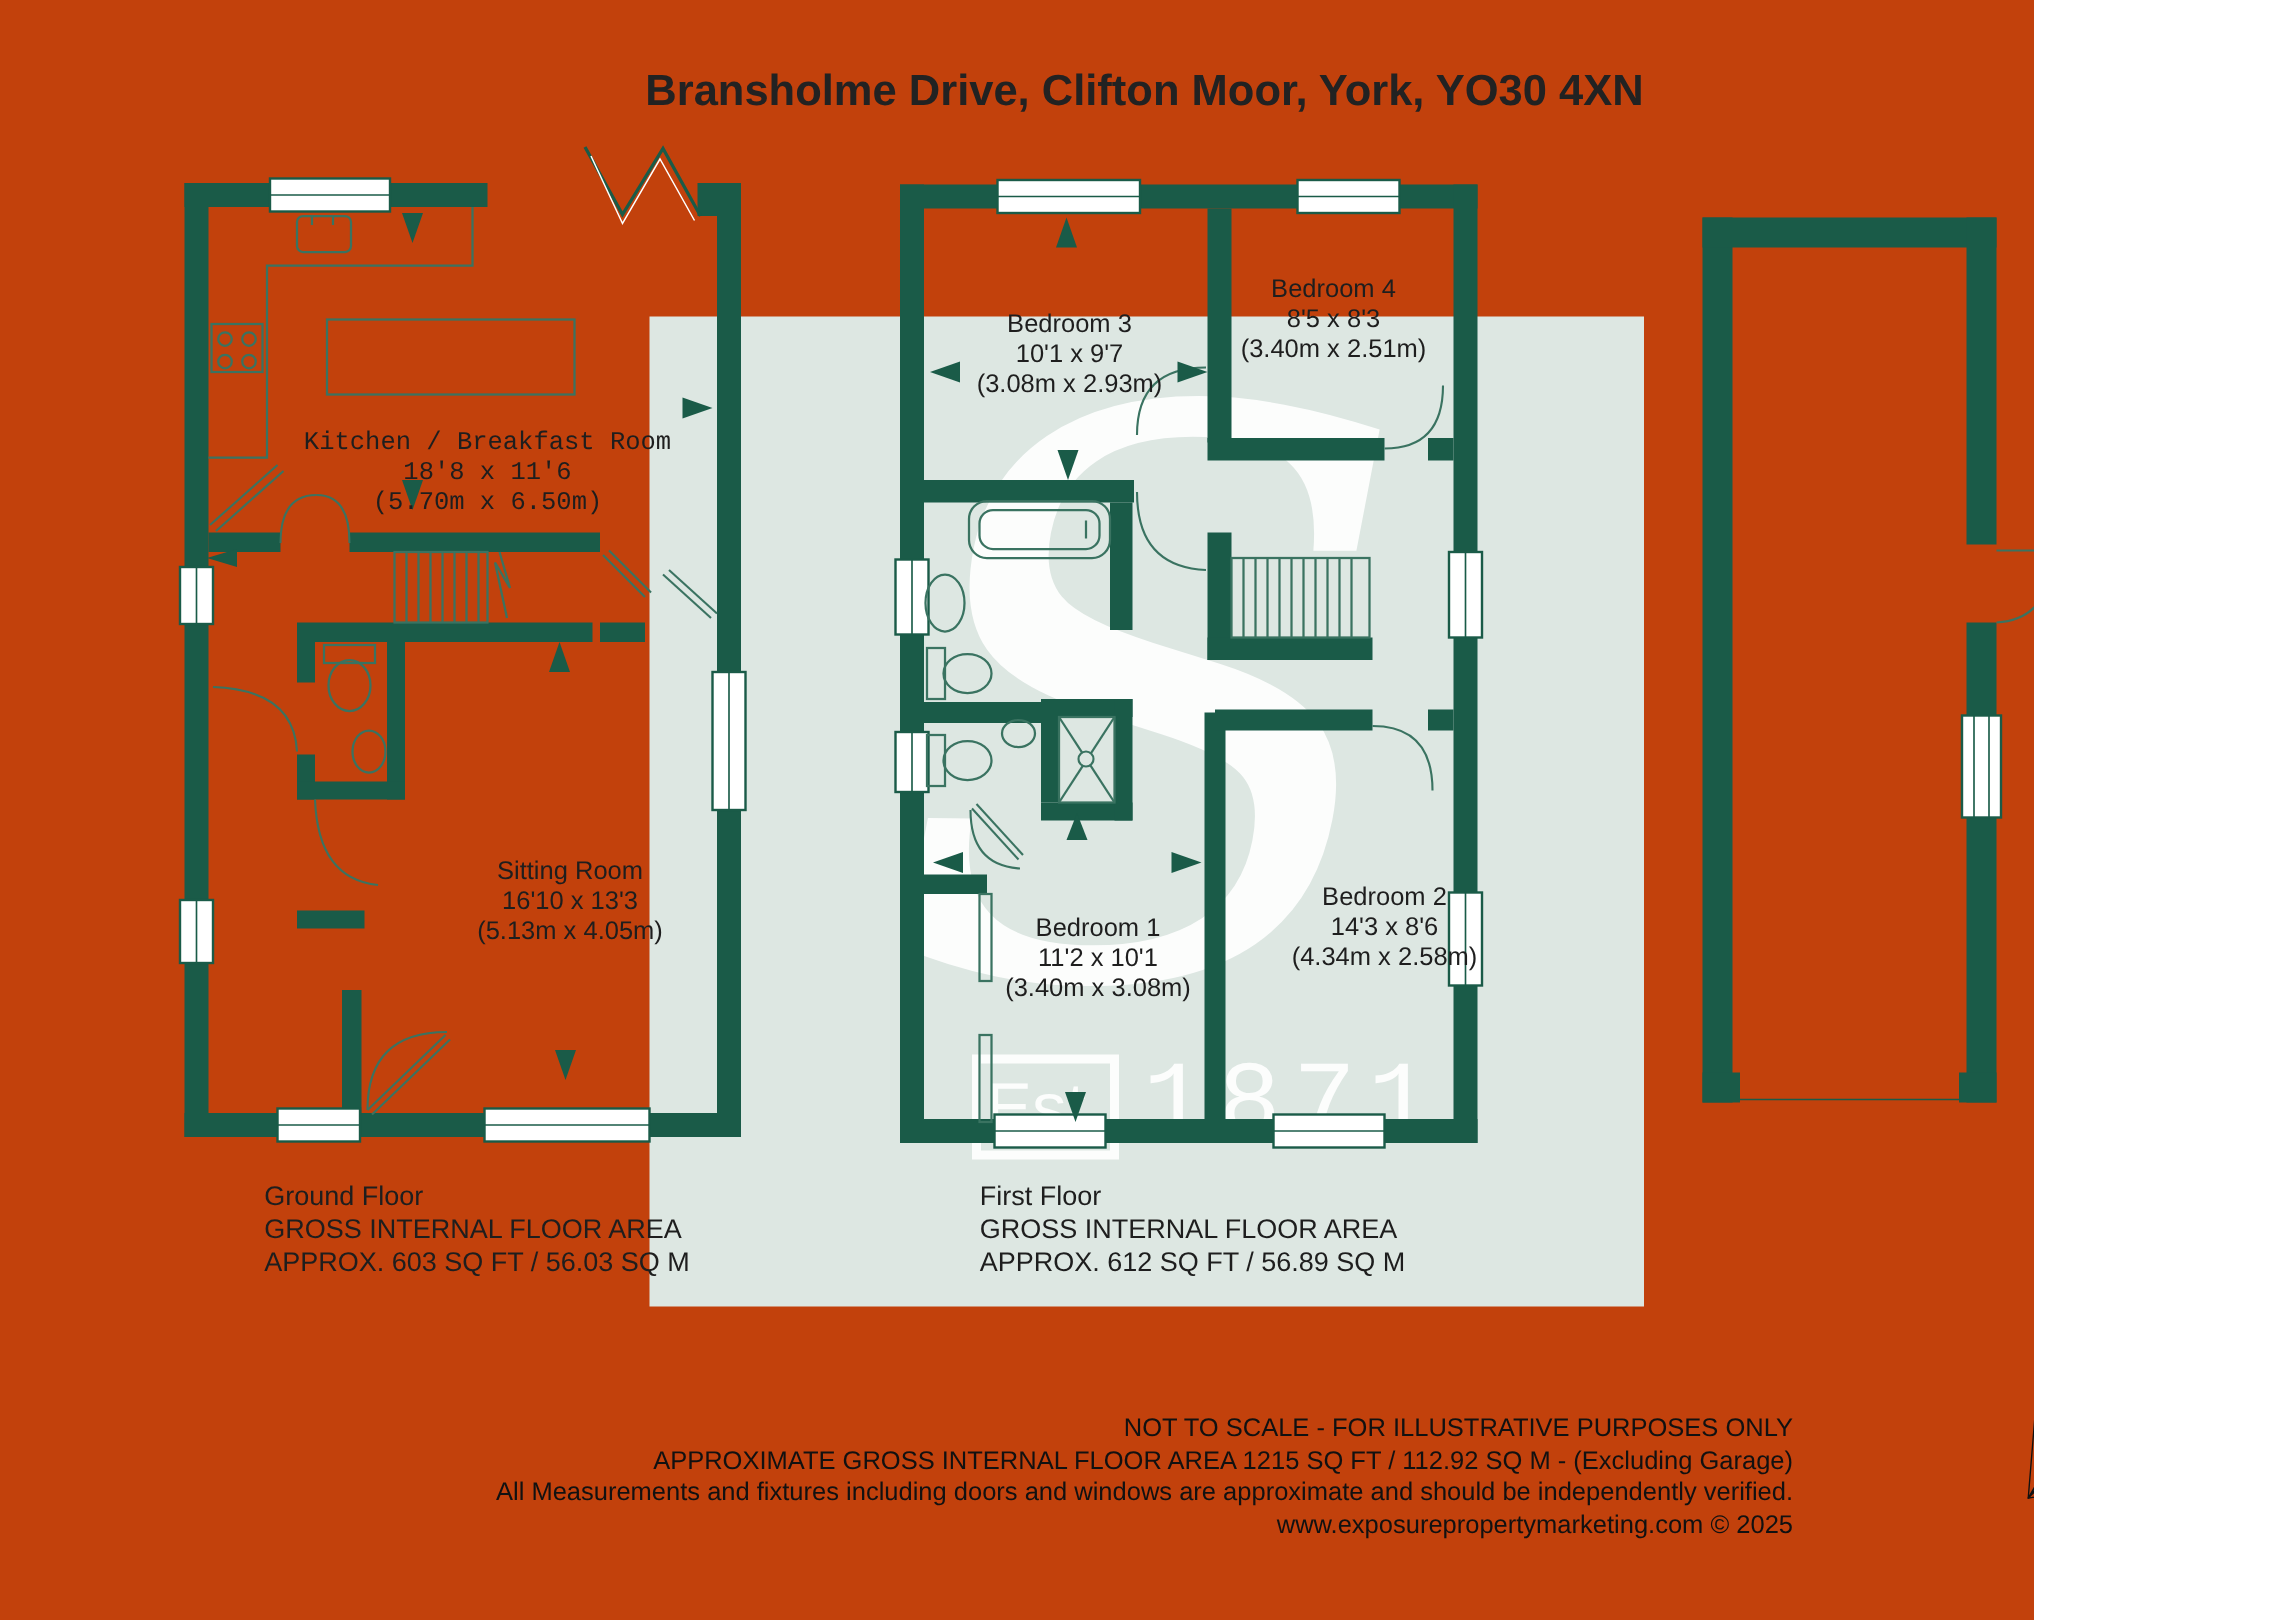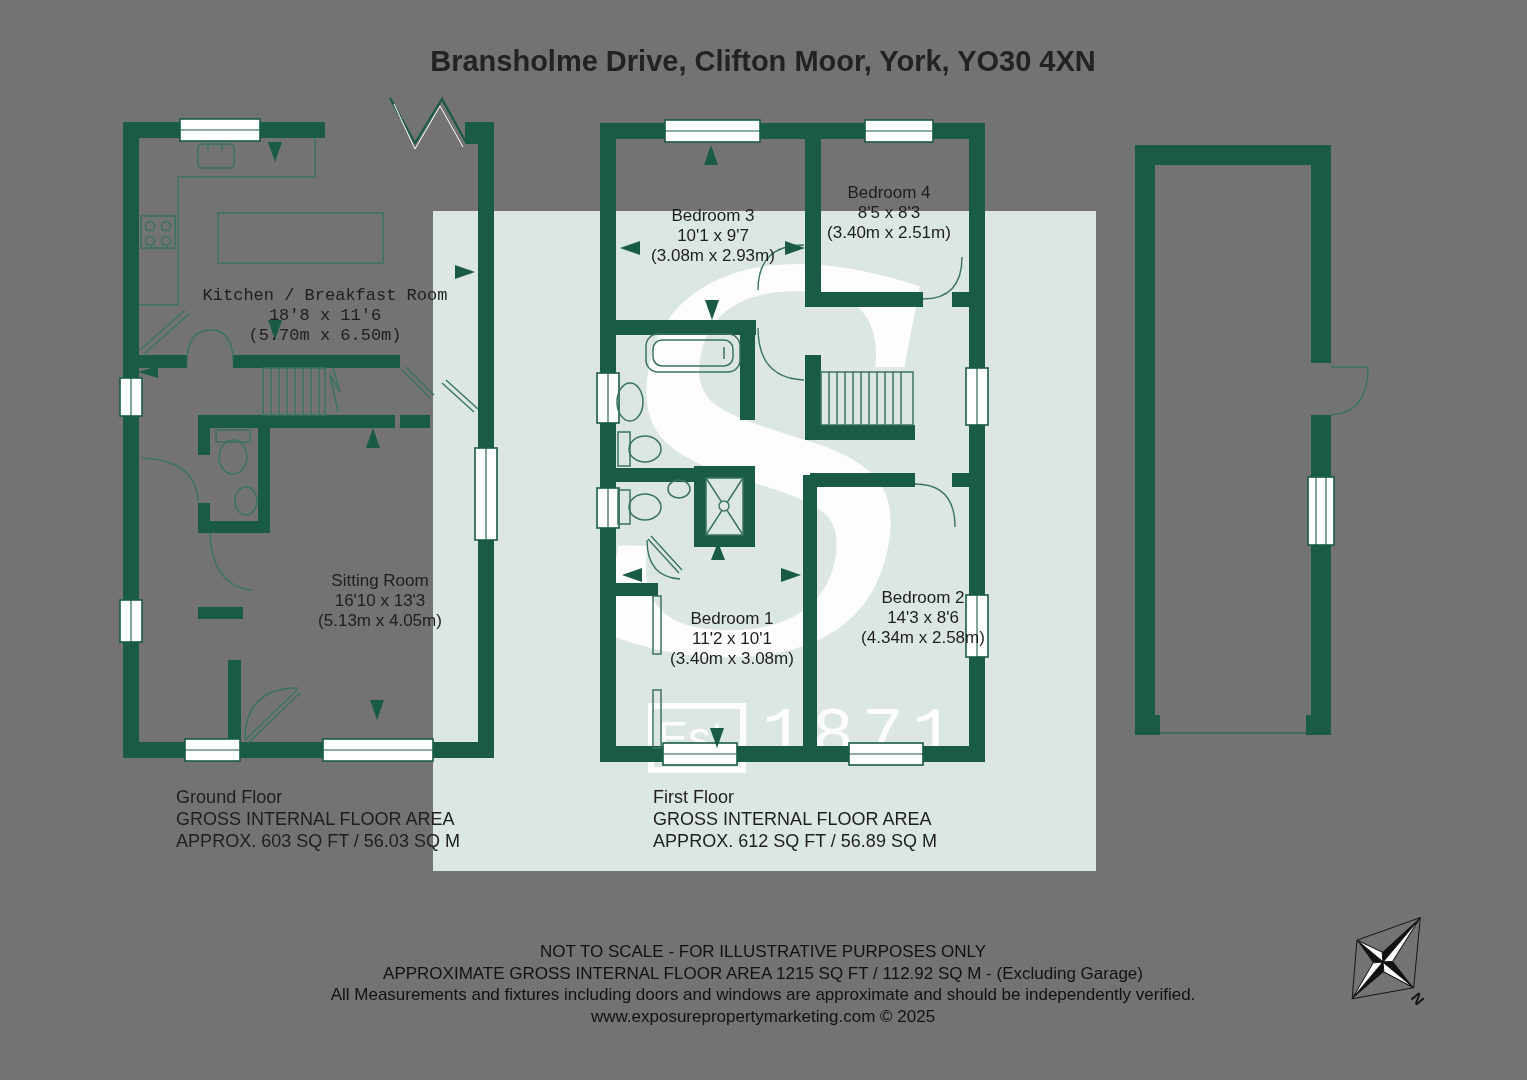--- a/index.html
+++ b/index.html
@@ -1,16 +1,16 @@
 <!DOCTYPE html>
 <html><head>
 <meta charset="utf-8">
 <style>
   html,body{margin:0;padding:0;background:#fff;}
-  .page{position:relative;width:1527px;height:1080px;background:#737373;overflow:hidden;
+  .page{position:relative;width:1356px;height:1080px;background:#c2410c;overflow:hidden;
         font-family:"Liberation Sans",sans-serif;color:#1e1e1e;}
   .title{position:absolute;left:763px;top:45px;transform:translateX(-50%);
          font-size:29px;font-weight:600;color:#222;white-space:nowrap;}
   
   .wm-bg{position:absolute;left:433px;top:211px;width:663px;height:660px;background:#dde7e2;}
   .wm-s{position:absolute;left:765px;top:470px;transform:translate(-50%,-50%);
         font-family:"DejaVu Serif",serif;font-style:italic;font-size:520px;line-height:1;
         color:#ffffff;opacity:.92;pointer-events:none;}
   .wm-est{position:absolute;left:648px;top:703px;width:86px;height:58px;border:6px solid #fff;
           opacity:.92;display:flex;align-items:center;justify-content:center;
@@ -22,21 +22,21 @@
   .win{fill:#ffffff;stroke:#1a5b48;stroke-width:1.6;}
   .wline{stroke:#1a5b48;stroke-width:1.1;}
   .fx{fill:none;stroke:#3a7361;stroke-width:1.5;}
   .arc{fill:none;stroke:#3a7361;stroke-width:1.4;}
   .arr{fill:#1a5b48;}
   .room-label{position:absolute;transform:translate(-50%,-50%);text-align:center;
               font-size:17px;line-height:20px;color:#1e1e1e;white-space:nowrap;}
   .floor-label{position:absolute;transform:translateX(-50%);text-align:left;
                font-size:18px;line-height:22px;color:#1e1e1e;white-space:nowrap;}
   .footer{position:absolute;left:763px;top:941px;transform:translateX(-50%);
-          text-align:center;font-size:17px;line-height:21.5px;color:#111;white-space:nowrap;}
+          text-align:right;font-size:17px;line-height:21.5px;color:#111;white-space:nowrap;}
   .compass-n{font-size:15px;font-weight:bold;fill:#111;}
 </style>
 </head>
 <body>
 
 <div class="page">
 
   <div class="title">Bransholme Drive, Clifton Moor, York, YO30 4XN</div>
 
   <div class="wm-bg"></div>

